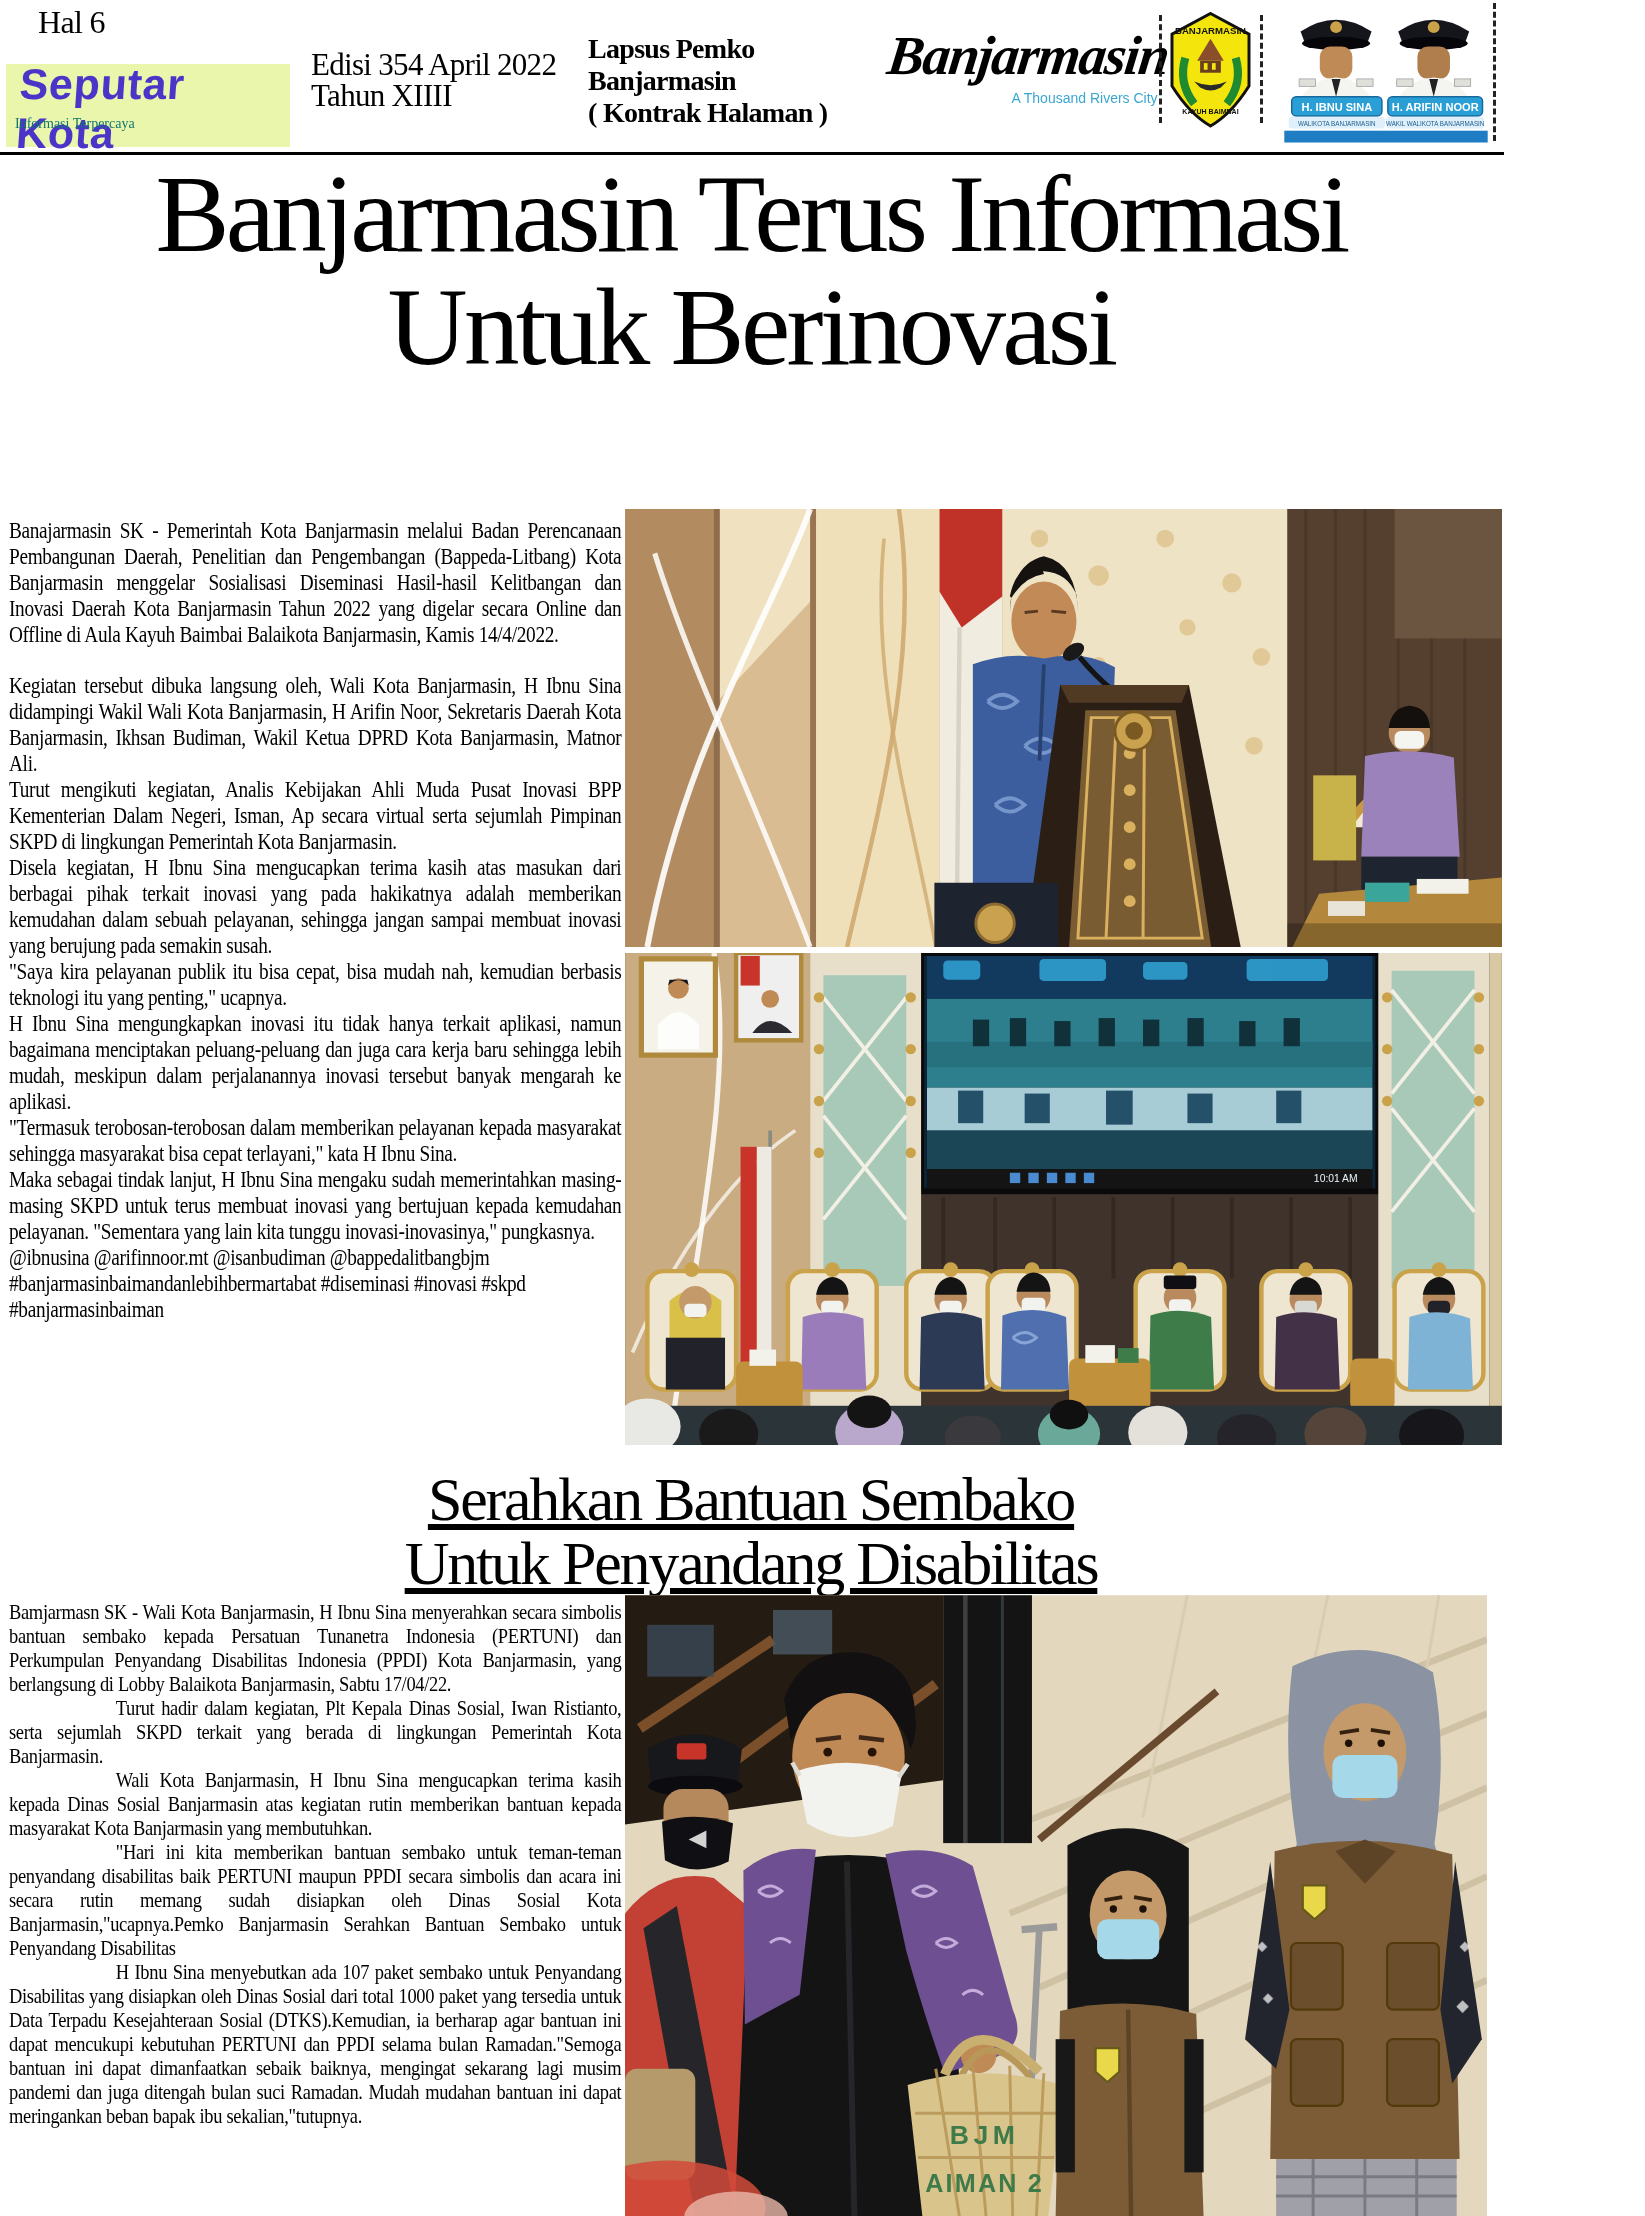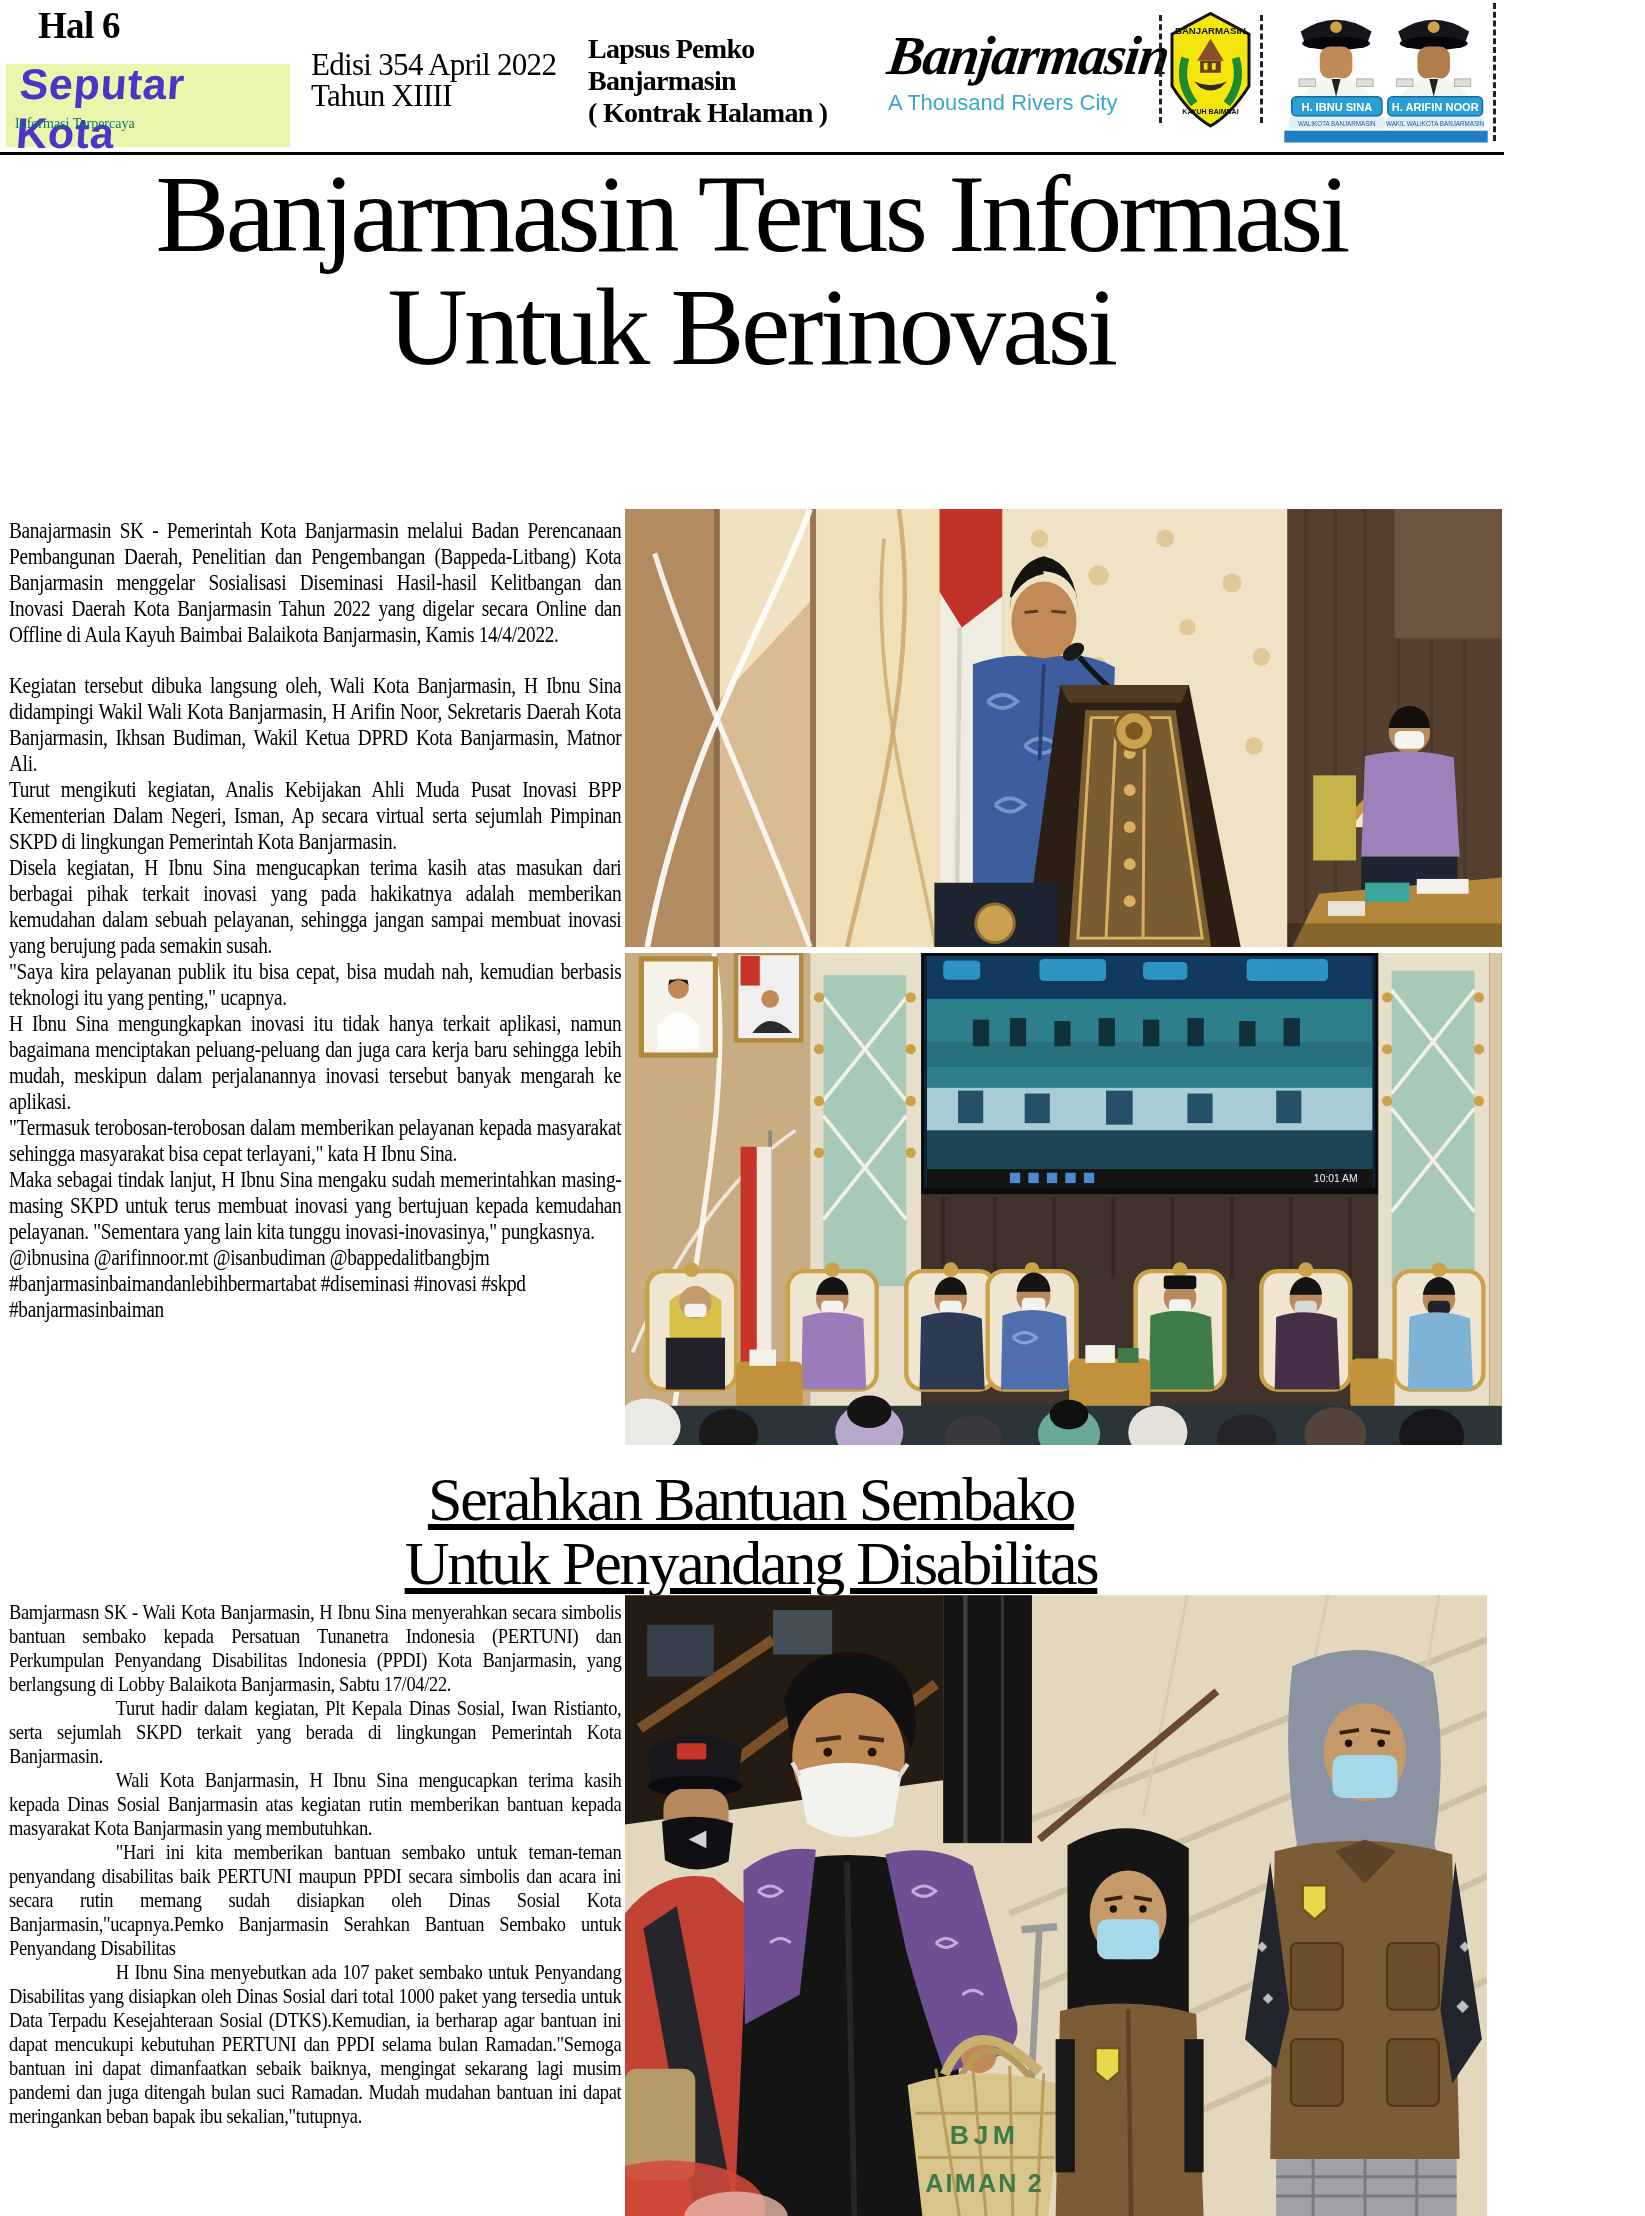--- a/index.html
+++ b/index.html
@@ -1,30 +1,30 @@
 <!DOCTYPE html>
 <html style="font-size:12px"><head>
 <meta charset="utf-8">
 <style>
   html,body{margin:0;padding:0;background:#777;}
   #page{position:relative;width:1645px;height:2216px;background:#ffffff;overflow:hidden;
         font-family:"Liberation Serif",serif;color:#000;}
   .abs{position:absolute;}
 
   
-  .hal{left:38px;top:4.4px;font-size:37px;font-weight:bold;letter-spacing:-0.7px;}
+  .hal{left:38px;top:4.4px;font-size:32px;font-weight:normal;letter-spacing:-0.7px;}
   .logo-box{left:6px;top:64px;width:284px;height:83px;background:#e9f6ac;}
   .logo-title{position:absolute;left:12px;top:-4.4px;font-family:"Liberation Sans",sans-serif;
               font-weight:bold;font-size:43px;color:#4a35c8;transform:skewX(-4deg);letter-spacing:0.7px;}
   .logo-tag{position:absolute;left:9px;bottom:15px;font-size:14px;color:#0f766e;}
   .edisi{left:311px;top:49px;font-size:31px;line-height:31px;letter-spacing:-0.7px;}
   .lapsus{left:588px;top:33px;width:252px;text-align:left;font-size:28px;font-weight:bold;line-height:32px;letter-spacing:-0.7px;}
   .brand{left:888px;top:15px;width:274px;text-align:center;}
   .brand-script{font-style:italic;font-weight:600;font-size:55px;transform:skewX(-7deg);letter-spacing:-1.5px;line-height:81px;}
-  .brand-tag{font-family:"Liberation Sans",sans-serif;font-size:22px;color:#3ba6cf;text-align:left;margin-top:-6px;padding-right:4.4px;}
+  .brand-tag{font-family:"Liberation Sans",sans-serif;font-size:14px;color:#3ba6cf;text-align:right;margin-top:-6px;padding-right:4.4px;}
   .dash{width:0;border-left:3px dashed #222;}
   .d1{left:1159px;top:15px;height:108px;}
   .d2{left:1260px;top:15px;height:108px;}
   .d3{left:1493px;top:3px;height:138px;}
   .rule{left:0;top:152px;width:1504px;height:3px;background:#000;}
 
   
   .hl1{left:0;top:157px;width:1502px;text-align:center;font-size:111px;line-height:113px;
        letter-spacing:-3.7px;font-weight:400;}
   .hl2{left:0;top:1467px;width:1502px;text-align:center;font-size:62px;line-height:64px;

